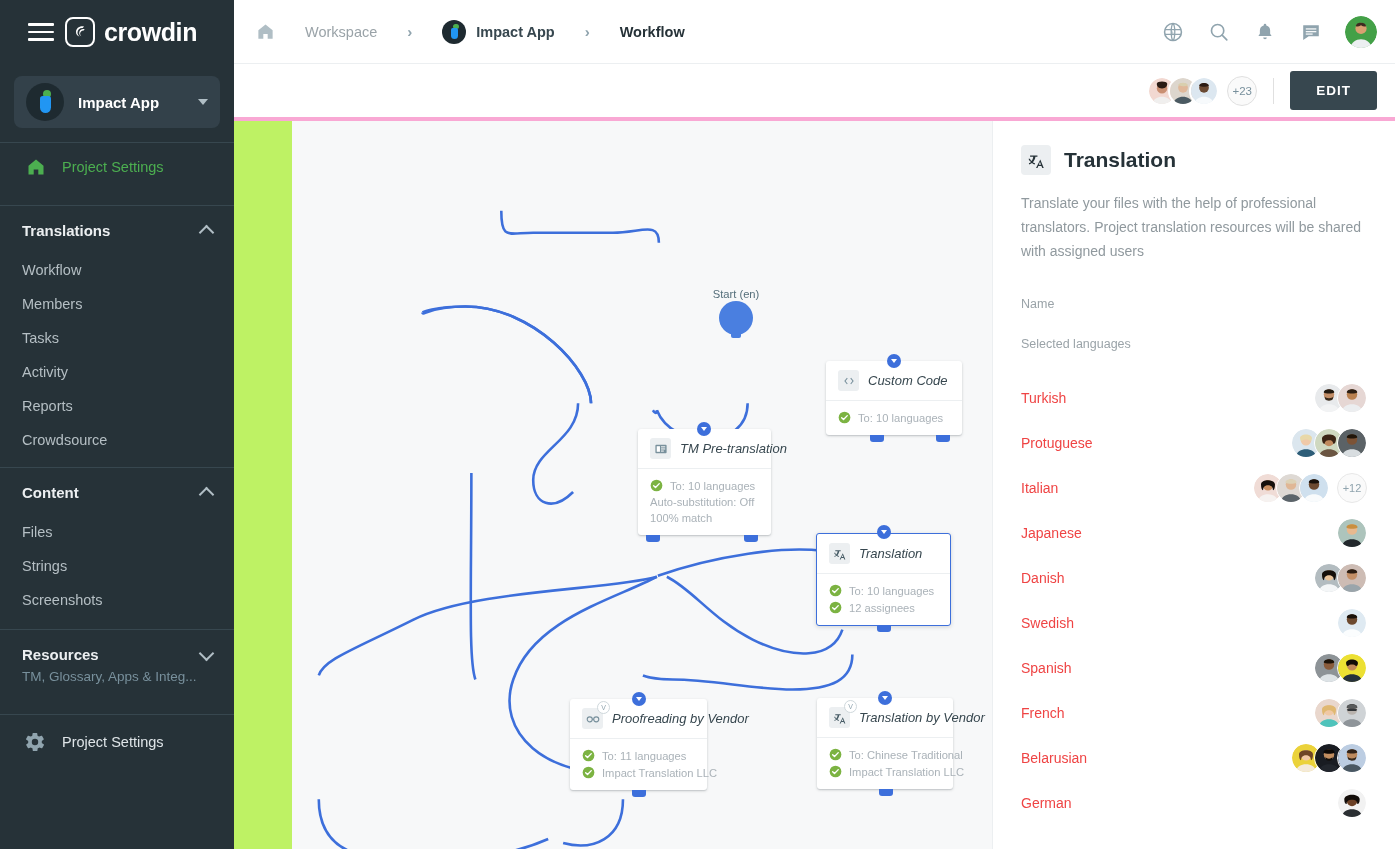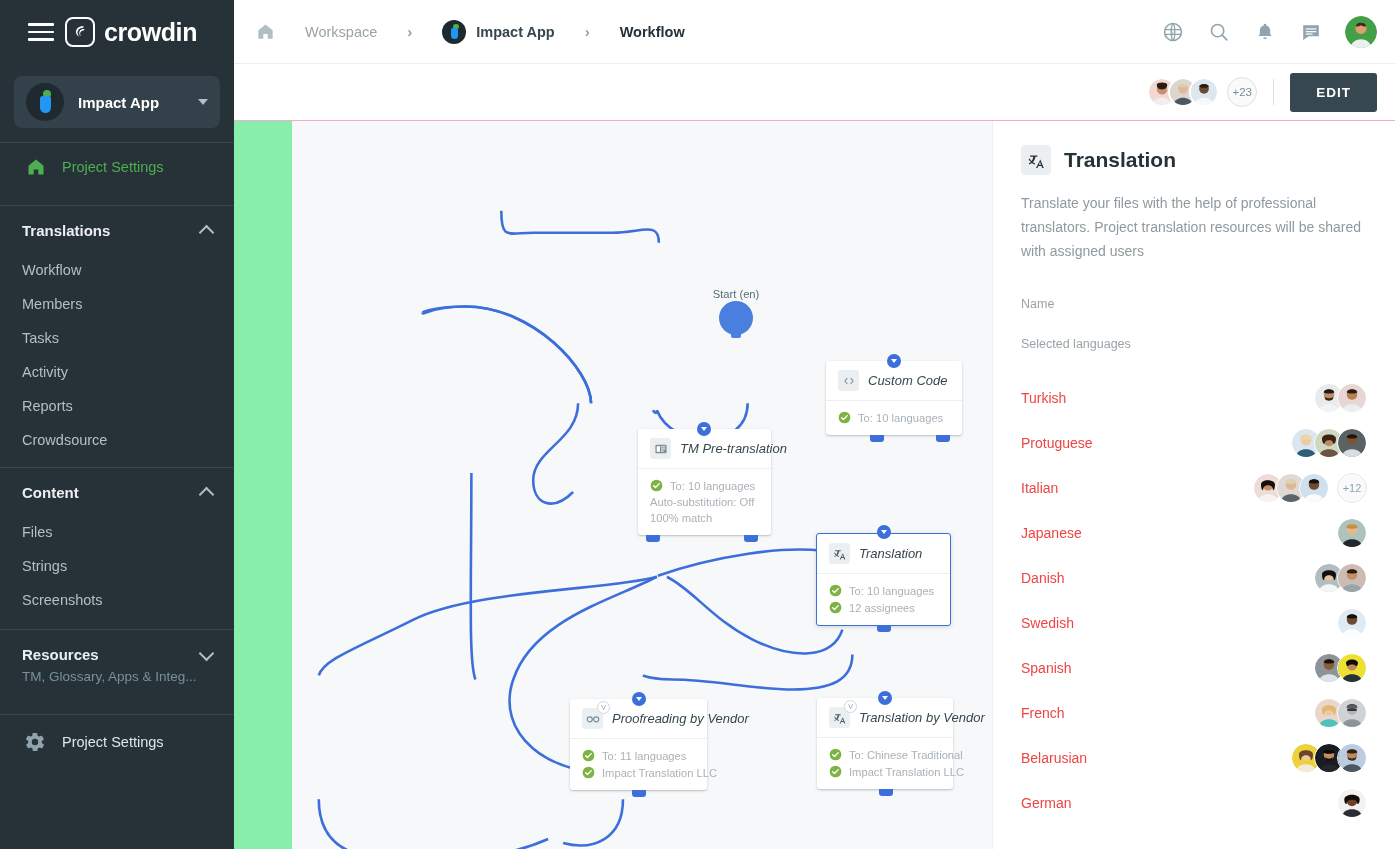--- a/index.html
+++ b/index.html
@@ -82,41 +82,41 @@
   .crumb-proj { display: flex; align-items: center; gap: 10px; }
   .mini-proj { width: 24px; height: 24px; border-radius: 50%; background: #1e2a30; position: relative; flex: 0 0 24px; }
   .mini-proj .dot { position: absolute; top: 4px; left: 11px; width: 5.5px; height: 5.5px; border-radius: 50%; background: #4caf50; }
   .mini-proj .drop { position: absolute; top: 8px; left: 9px; width: 7px; height: 11px; background: #2196f3; border-radius: 2px 2px 4px 4px; }
 
   .top-icons { display: flex; align-items: center; gap: 22px; }
   .ticon { width: 24px; height: 24px; cursor: pointer; color: #90a4ae; display: flex; align-items: center; justify-content: center; }
   .me-avatar { width: 32px; height: 32px; border-radius: 50%; overflow: hidden; cursor: pointer; }
 
   .subbar {
-    height: 57px; border-bottom: 1px solid #f9a8d4; display: flex; align-items: center;
+    height: 57px; border-bottom: 4px solid #f9a8d4; display: flex; align-items: center;
     justify-content: flex-end; padding: 0 18px; gap: 0; flex: 0 0 57px; background: #fff;
   }
   .av-stack { display: flex; align-items: center; }
   .av-stack .av { width: 30px; height: 30px; border-radius: 50%; border: 2px solid #fff; margin-left: -9px; overflow: hidden; }
   .av-stack .av:first-child { margin-left: 0; }
   .plus-n {
     width: 30px; height: 30px; border-radius: 50%; border: 1px solid #e0e0e0; background: #fafafa;
     display: flex; align-items: center; justify-content: center; font-size: 11.5px; color: #78909c;
     margin-left: 8px; cursor: pointer;
   }
   .vsep { width: 1px; height: 26px; background: #e0e0e0; margin: 0 16px; }
   .edit-btn {
     background: #37474f; color: #fff; font-size: 13.5px; font-weight: bold; letter-spacing: 1px;
     padding: 12px 26px; border: none; border-radius: 3px; cursor: pointer;
   }
 
   .content-area { flex: 1; display: flex; position: relative; overflow: hidden; }
 
   
-  .canvas { flex: 1; position: relative; background: #86efac; overflow: hidden; }
+  .canvas { flex: 1; position: relative; background: #bef264; overflow: hidden; }
   .canvas-sheet { position: absolute; left: 58px; top: 0; width: 700px; height: 849px; background: #f7f8f9; }
 
   svg.edges { position: absolute; left: 0; top: 0; width: 100%; height: 100%; pointer-events: none; }
 
   .wf-node {
     position: absolute; background: #fff; border-radius: 3px;
     box-shadow: 0 1px 3px rgba(38,50,56,.20), 0 1px 1px rgba(38,50,56,.10);
     cursor: pointer;
   }
   .wf-node.sel { border: 1.6px solid #3d6fdb; box-shadow: 0 1px 4px rgba(38,50,56,.18); }

